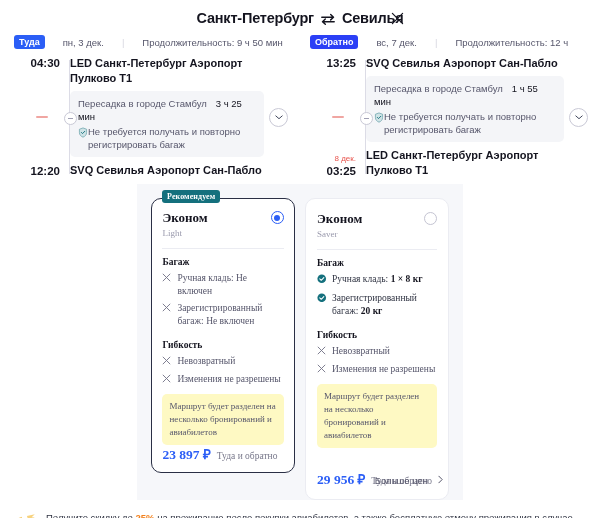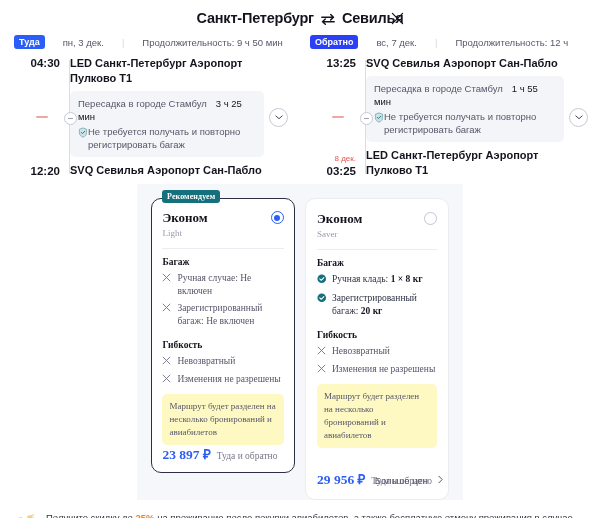--- a/index.html
+++ b/index.html
@@ -219,21 +219,21 @@
         </div>
         <div class="divider"></div>
 
         <div class="sec-title">Багаж</div>
         <div class="feat">
           <span class="ic">
             <svg viewBox="0 0 10 10" width="9" height="9">
                 <path d="M1.2 1.2l7.6 7.6M8.8 1.2l-7.6 7.6" stroke="#77778a" stroke-width="1.05" stroke-linecap="round"></path>
               </svg>
           </span>
-          <span>Ручная случае: Не включен</span>
+          <span>Ручная кладь: Не включен</span>
         </div>
         <div class="feat">
           <span class="ic">
             <svg viewBox="0 0 10 10" width="9" height="9">
                 <path d="M1.2 1.2l7.6 7.6M8.8 1.2l-7.6 7.6" stroke="#77778a" stroke-width="1.05" stroke-linecap="round"></path>
               </svg>
           </span>
           <span>Зарегистрированный багаж: Не включен</span>
         </div>
 

